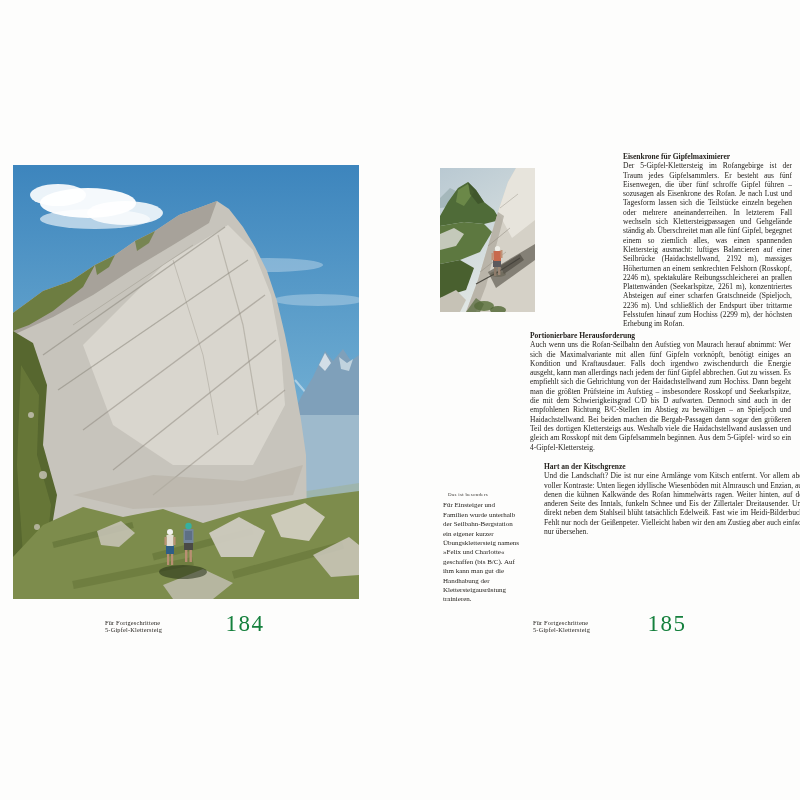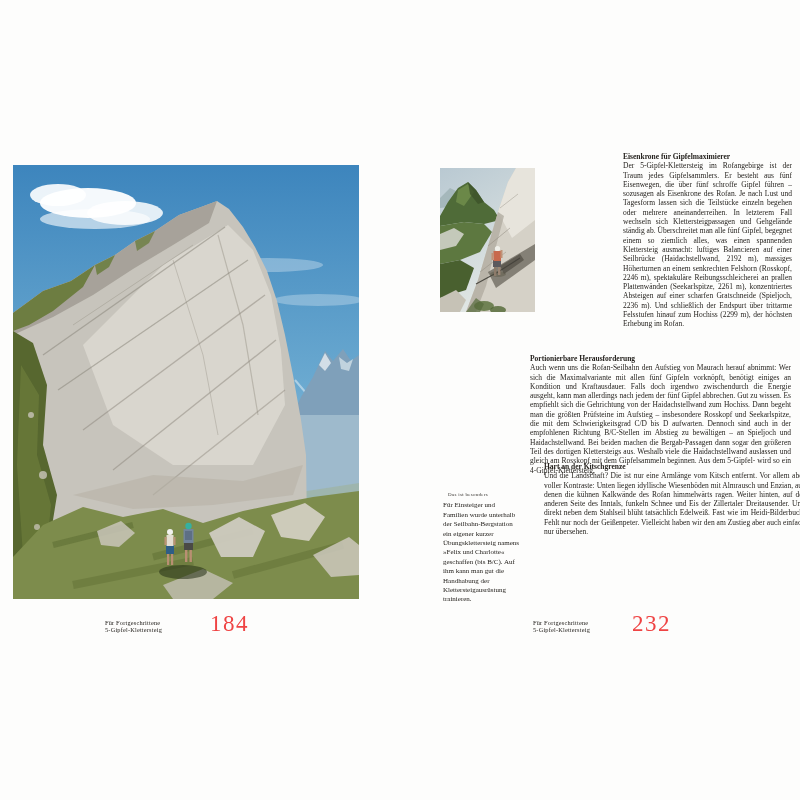--- a/index.html
+++ b/index.html
@@ -6,21 +6,21 @@
   .spread{position:relative;width:800px;height:800px;background:#fdfdfc;overflow:hidden;
           font-family:"Liberation Serif", serif;color:#26231f;}
   .abs{position:absolute;}
   .photo{position:absolute;overflow:hidden;}
   .photo svg{display:block;width:100%;height:100%;}
   .body-text{font-size:7.5px;line-height:9.3px;text-align:justify;hyphens:auto;-webkit-hyphens:auto;}
   .body-text .heading{font-weight:bold;display:block;}
   .caption{font-size:7px;line-height:9.4px;text-align:left;}
   .caption .kicker{display:block;font-size:5px;letter-spacing:.3px;margin-left:5px;margin-bottom:2px;color:#3a3733;}
   .footer-label{font-size:6.3px;line-height:7.4px;letter-spacing:.2px;}
-  .page-number{font-size:23px;letter-spacing:1.5px;line-height:26px;color:#ef4444;}
+  .page-number{font-size:23px;letter-spacing:1.5px;line-height:26px;text-align:center;color:#15803d;}
 </style>
 </head>
 <body>
 
 <div class="spread">
 
   <div class="photo" style="left:13px;top:165px;width:346px;height:434px;">
     <svg viewBox="0 0 346 434" preserveAspectRatio="none" xmlns="http://www.w3.org/2000/svg">
       <defs>
         <linearGradient id="skyL" x1="0" y1="0" x2="0" y2="1">
@@ -153,32 +153,32 @@
         <polygon points="26,144 36,130 44,136 40,144" fill="#55693a" opacity="0.7"></polygon>
         <polygon points="0,130 16,122 26,132 20,144 0,144" fill="#c6c2b6"></polygon>
       </g>
     </svg>
   </div>
 
   <div class="abs body-text" style="left:623px;top:152px;width:169px;">
     <span class="heading">Eisenkrone für Gipfelmaximierer</span><span>Der 5-Gipfel-Klettersteig im Rofangebirge ist der Traum jedes Gipfelsammlers. Er besteht aus fünf Eisenwegen, die über fünf schroffe Gipfel führen – sozusagen als Eisenkrone des Rofan. Je nach Lust und Tagesform lassen sich die Teilstücke einzeln begehen oder mehrere aneinanderreihen. In letzterem Fall wechseln sich Klettersteigpassagen und Gehgelände ständig ab. Überschreitet man alle fünf Gipfel, begegnet einem so ziemlich alles, was einen spannenden Klettersteig ausmacht: luftiges Balancieren auf einer Seilbrücke (Haidachstellwand, 2192 m), massiges Höherturnen an einem senkrechten Felshorn (Rosskopf, 2246 m), spektakuläre Reibungsschleicherei an prallen Plattenwänden (Seekarlspitze, 2261 m), konzentriertes Absteigen auf einer scharfen Gratschneide (Spieljoch, 2236 m). Und schließlich der Endspurt über trittarme Felsstufen hinauf zum Hochiss (2299 m), der höchsten Erhebung im Rofan.</span>
   </div>
 
-  <div class="abs body-text" style="left:530px;top:354px;width:261px;">
+  <div class="abs body-text" style="left:530px;top:331px;width:261px;">
     <span class="heading">Portionierbare Herausforderung</span><span>Auch wenn uns die Rofan-Seilbahn den Aufstieg von Maurach herauf abnimmt: Wer sich die Maximalvariante mit allen fünf Gipfeln vorknöpft, benötigt einiges an Kondition und Kraftausdauer. Falls doch irgendwo zwischendurch die Energie ausgeht, kann man allerdings nach jedem der fünf Gipfel abbrechen. Gut zu wissen. Es empfiehlt sich die Gehrichtung von der Haidachstellwand zum Hochiss. Dann begeht man die größten Prüfsteine im Aufstieg – insbesondere Rosskopf und Seekarlspitze, die mit dem Schwierigkeitsgrad C/D bis D aufwarten. Dennoch sind auch in der empfohlenen Richtung B/C-Stellen im Abstieg zu bewältigen – an Spieljoch und Haidachstellwand. Bei beiden machen die Bergab-Passagen dann sogar den größeren Teil des dortigen Klettersteigs aus. Weshalb viele die Haidachstellwand auslassen und gleich am Rosskopf mit dem Gipfelsammeln beginnen. Aus dem 5-Gipfel- wird so ein 4-Gipfel-Klettersteig.</span>
   </div>
 
   <div class="abs body-text" style="left:544px;top:462px;width:261px;">
     <span class="heading">Hart an der Kitschgrenze</span><span>Und die Landschaft? Die ist nur eine Armlänge vom Kitsch entfernt. Vor allem aber voller Kontraste: Unten liegen idyllische Wiesenböden mit Almrausch und Enzian, aus denen die kühnen Kalkwände des Rofan himmelwärts ragen. Weiter hinten, auf der anderen Seite des Inntals, funkeln Schnee und Eis der Zillertaler Dreitausender. Und direkt neben dem Stahlseil blüht tatsächlich Edelweiß. Fast wie im Heidi-Bilderbuch. Fehlt nur noch der Geißenpeter. Vielleicht haben wir den am Zustieg aber auch einfach nur übersehen.</span>
   </div>
 
   <div class="abs caption" style="left:443px;top:490px;width:76px;">
     <span class="kicker">Das ist besonders</span>
     <span>Für Einsteiger und Familien wurde unterhalb der Seilbahn-Bergstation ein eigener kurzer Übungsklettersteig namens »Felix und Charlotte« geschaffen (bis B/C). Auf ihm kann man gut die Handhabung der Klettersteigausrüstung trainieren.</span>
   </div>
 
   <div class="abs footer-label" style="left:533px;top:619px;">
     <div>Für Fortgeschrittene</div>
     <div>5-Gipfel-Klettersteig</div>
   </div>
-  <div class="abs page-number" style="left:632px;top:611px;width:70px;">232</div>
+  <div class="abs page-number" style="left:632px;top:611px;width:70px;">185</div>
 
 </div>
 
 </body></html>

